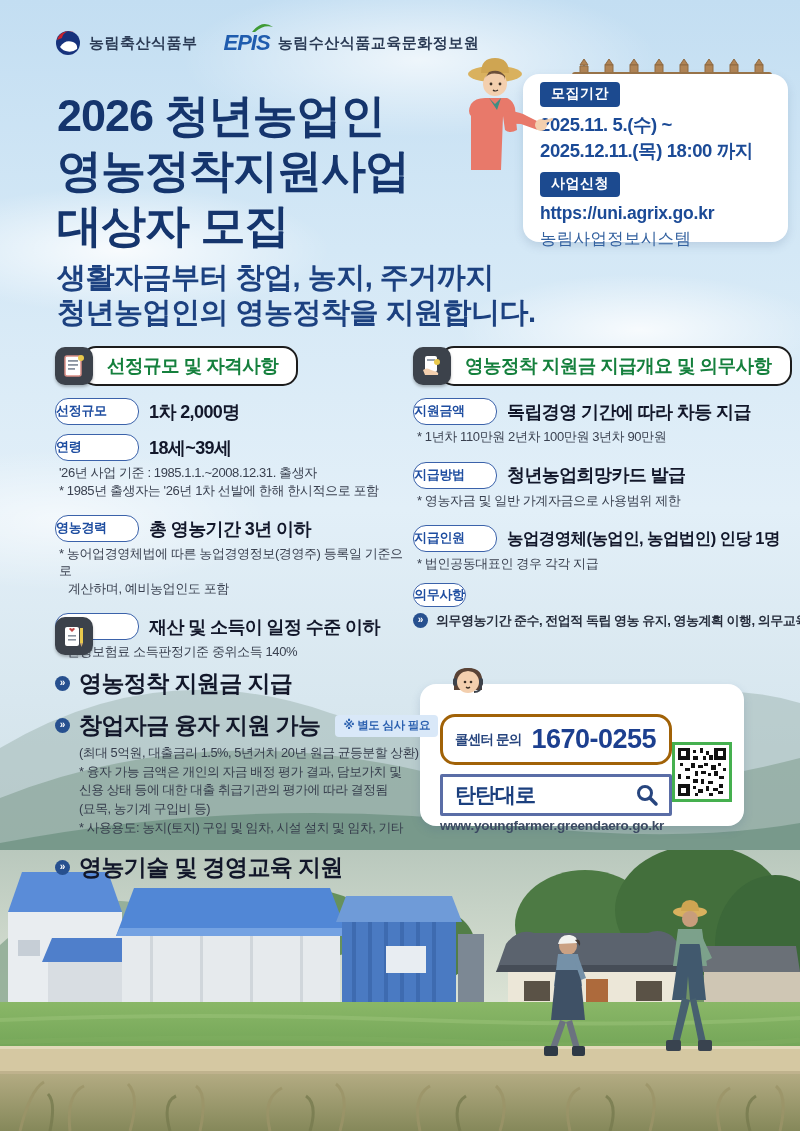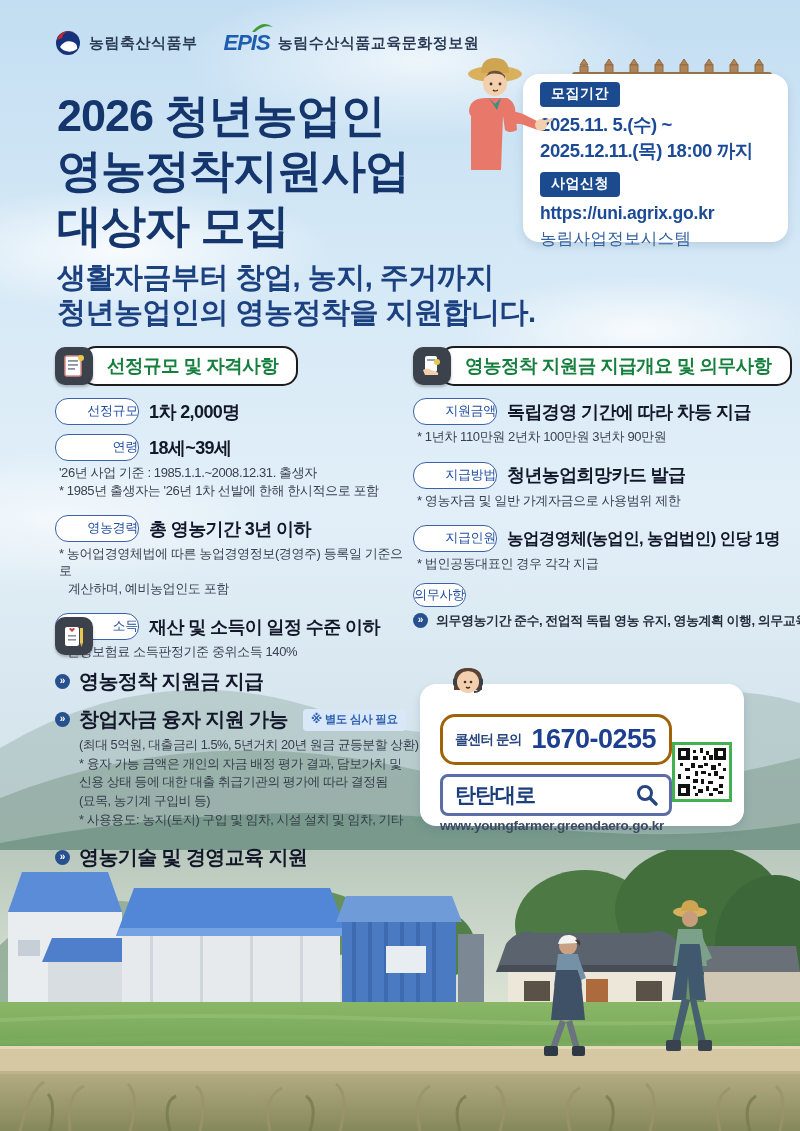--- a/index.html
+++ b/index.html
@@ -43,49 +43,49 @@
   .sec-head { display:flex; align-items:center; height:40px; margin-bottom:12px; }
   .sec-icon { width:38px; height:38px; background:#3c424b; border-radius:10px; display:flex;
     align-items:center; justify-content:center; z-index:2; flex:0 0 38px; box-shadow:0 2px 3px rgba(0,0,0,.25); }
   .sec-pill { background:#fff; border:2.5px solid #1c1c1c; border-radius:15px; padding:5px 18px 6px 24px;
     margin-left:-12px; font-size:18.5px; font-weight:800; color:#15803d; letter-spacing:-.5px; white-space:nowrap; }
   
   .col { position:absolute; z-index:3; }
   .col-left { left:55px; top:346px; width:350px; }
   .col-right { left:413px; top:346px; width:380px; }
   .qrow { display:flex; align-items:center; gap:10px; margin:9px 0 4px; }
-  .pill-badge { flex:0 0 84px; text-align:right; font-size:13px; font-weight:400; color:#1e4da0;
+  .pill-badge { flex:0 0 84px; text-align:left; font-size:13px; font-weight:700; color:#1e4da0;
     border:1.6px solid #3b62aa; border-radius:13px; background:#fff; padding:3px 0 4px; letter-spacing:-.3px; }
   .row-text { font-size:18px; font-weight:800; color:#12172a; letter-spacing:-.6px; white-space:nowrap; }
   .note { font-size:13px; font-weight:500; color:#3a4150; letter-spacing:-.4px; line-height:1.28; margin:1px 0 1px 4px; }
   .note.cont { margin-left:13px; }
   .gap-s { height:6px; }
   
   .duty-badge-row { margin:12px 0 8px; }
   .bullet-row { display:flex; align-items:center; gap:8px; }
   .bullet-ic { flex:0 0 15px; width:15px; height:15px; border-radius:50%; background:#27508f; color:#fff;
     font-size:10px; font-weight:900; display:flex; align-items:center; justify-content:center; line-height:1; padding-bottom:1px; }
   .duty-text { font-size:13px; font-weight:600; color:#262d3c; letter-spacing:-.5px; white-space:nowrap; }
   
   .sec-support { position:absolute; left:55px; top:616px; width:365px; z-index:3; }
   .sup-bullet { display:flex; align-items:center; gap:9px; margin:11px 0 4px; }
-  .sup-text { font-size:20px; font-weight:800; color:#12172a; letter-spacing:-.6px; white-space:nowrap;text-align:right; }
+  .sup-text { font-size:23px; font-weight:800; color:#12172a; letter-spacing:-.6px; white-space:nowrap;text-align:right; }
   .side-badge { background:#d9e8f8; color:#2d62b0; font-size:11.5px; font-weight:800; border-radius:4px;
     padding:3px 8px 4px; letter-spacing:-.3px; margin-left:6px; white-space:nowrap; }
   .sup-note { font-size:12.8px; font-weight:500; color:#353c4b; letter-spacing:-.45px; line-height:1.3; margin:2px 0 2px 24px; }
   .sup-note.cont { }
   
   .contact-card { position:absolute; left:420px; top:684px; width:324px; height:142px; background:#fff;
     border-radius:16px; z-index:2; box-shadow:0 4px 10px rgba(70,100,140,.2); padding:30px 20px 10px; }
   .operator { position:absolute; left:440px; top:662px; z-index:3; }
   .phone-box { display:flex; align-items:center; gap:10px; border:3px solid #a16207; border-radius:15px;
     padding:7px 12px; width:232px; background:#fff; }
   .cc-label { font-size:13.5px; font-weight:800; color:#27457e; letter-spacing:-.8px; white-space:nowrap; }
   .cc-phone { font-size:27px; font-weight:900; color:#1c3f8f; letter-spacing:-.5px; }
-  .search-box { display:flex; align-items:center; border:3px solid #5a6da6; border-radius:8px;
+  .search-box { display:flex; align-items:center; border:3px solid #5a6da6; border-radius:2px;
     width:232px; height:42px; margin-top:9px; background:#fff; overflow:hidden; }
   .search-text { flex:1; font-size:21px; font-weight:900; color:#1b3f7e; padding-left:12px; letter-spacing:-1px; }
   .search-btn { flex:0 0 44px; display:flex; align-items:center; justify-content:center; height:100%; }
   .cc-url { font-size:13.5px; font-weight:600; color:#3c4a63; margin-top:2px; letter-spacing:-.2px; }
   .qr-wrap { position:absolute; left:252px; top:58px; width:60px; height:60px; border:3px solid #45b04f;
     background:#fff; padding:3px; }
 </style>
 </head>
 <body>
 

